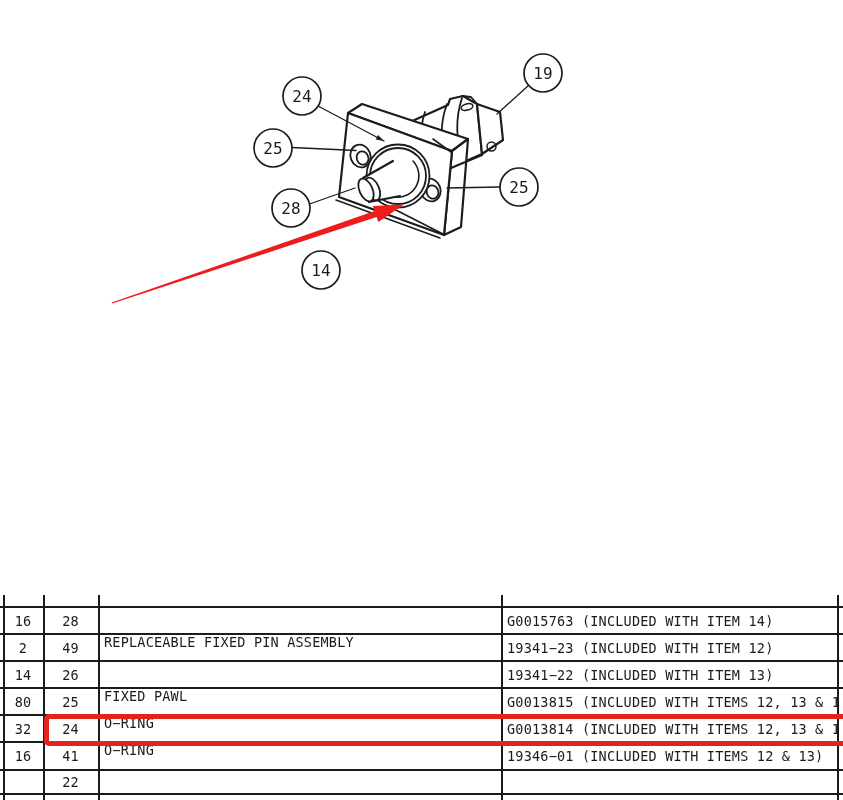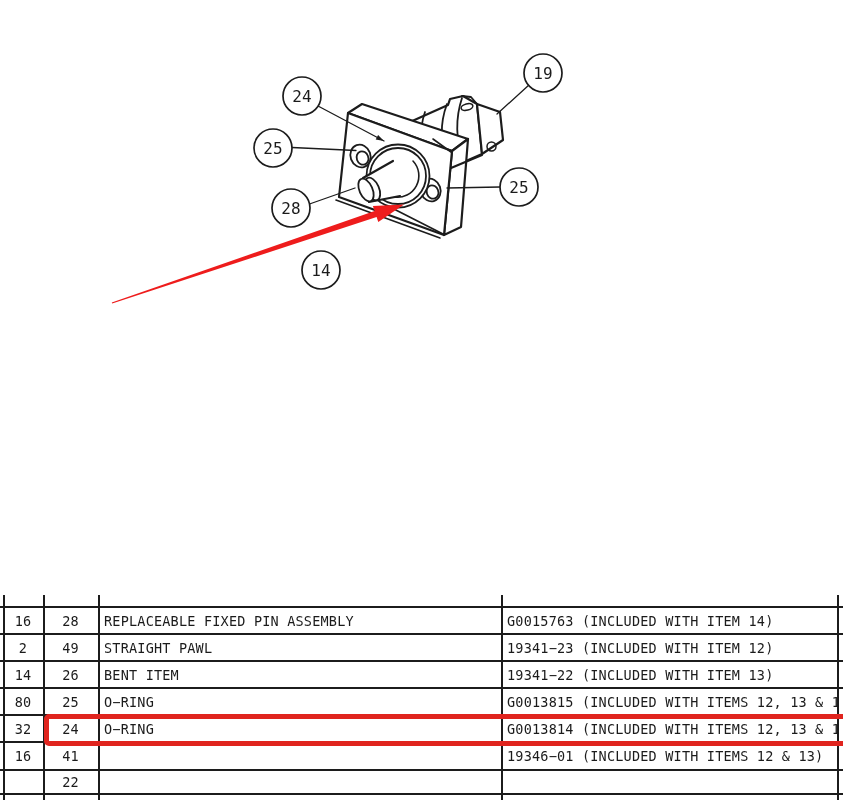--- a/index.html
+++ b/index.html
@@ -10,21 +10,21 @@
   #drawing-svg{position:absolute;left:0;top:0;z-index:2;}
   
   #parts-table{position:absolute;left:0;top:595px;width:843px;height:205px;overflow:hidden;z-index:1;}
   .hline{position:absolute;left:0;width:843px;height:2px;background:#1c1c1c;}
   .vline{position:absolute;top:0;width:2px;height:205px;background:#1c1c1c;}
   .trow{position:absolute;left:0;width:843px;}
   .cell{position:absolute;top:0;height:100%;display:flex;align-items:center;
         font-size:13.5px;letter-spacing:0.2px;white-space:nowrap;color:#1b1b1b;}
   .cell.qty {left:3px;width:40px;justify-content:center;}
   .cell.item{left:43px;width:55px;justify-content:center;}
-  .cell.desc{left:104px;width:400px;}
+  .cell.desc{left:104px;width:400px;margin-top:21px;}
   .cell.part{left:507px;width:400px;overflow:visible;}
   #highlight-box{
     position:absolute;left:44px;top:119px;width:815px;height:32px;
     border:5px solid #e0241e;border-radius:5px;z-index:3;box-sizing:border-box;
   }
 </style>
 </head>
 <body>
 
 <div id="stage">
@@ -121,27 +121,26 @@
 
     <div class="trow" style="top:13px;height:25px">
       <div class="cell qty">16</div>
       <div class="cell item">28</div>
       <div class="cell desc">REPLACEABLE FIXED PIN ASSEMBLY</div>
       <div class="cell part">G0015763 (INCLUDED WITH ITEM 14)</div>
     </div>
     <div class="trow" style="top:40px;height:25px">
       <div class="cell qty">2</div>
       <div class="cell item">49</div>
-      <div class="cell desc">STRAIGHT PAWL</div>
       <div class="cell part">19341−23 (INCLUDED WITH ITEM 12)</div>
     </div>
     <div class="trow" style="top:67px;height:25px">
       <div class="cell qty">14</div>
       <div class="cell item">26</div>
-      <div class="cell desc">BENT ITEM</div>
+      <div class="cell desc">FIXED PAWL</div>
       <div class="cell part">19341−22 (INCLUDED WITH ITEM 13)</div>
     </div>
     <div class="trow" style="top:94px;height:25px">
       <div class="cell qty">80</div>
       <div class="cell item">25</div>
       <div class="cell desc">O−RING</div>
       <div class="cell part">G0013815 (INCLUDED WITH ITEMS 12, 13 &amp; 1</div>
     </div>
     <div class="trow" style="top:121px;height:25px">
       <div class="cell qty">32</div>

